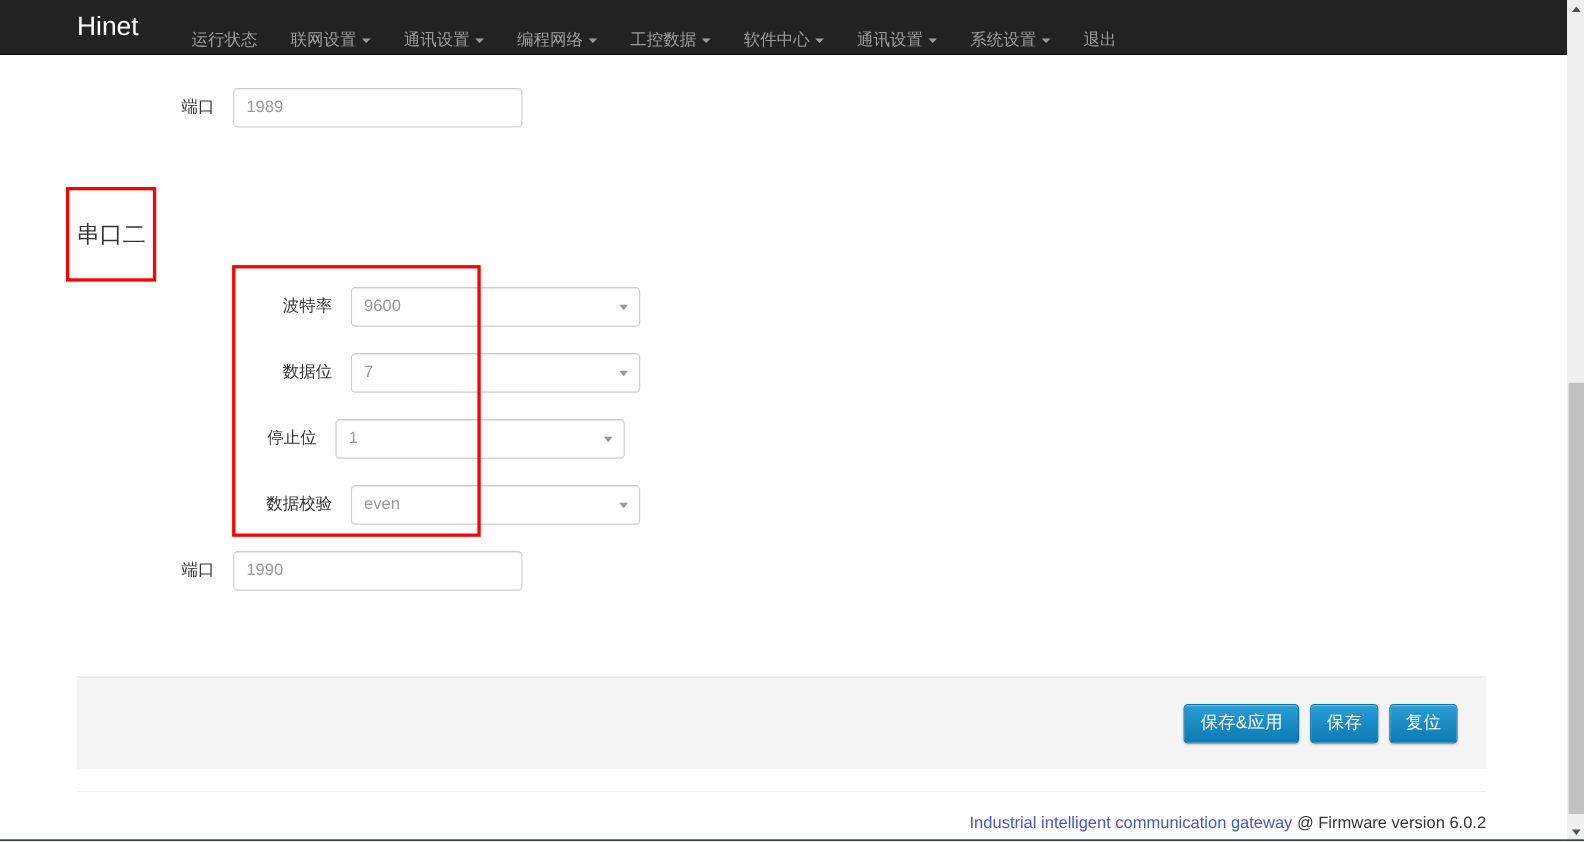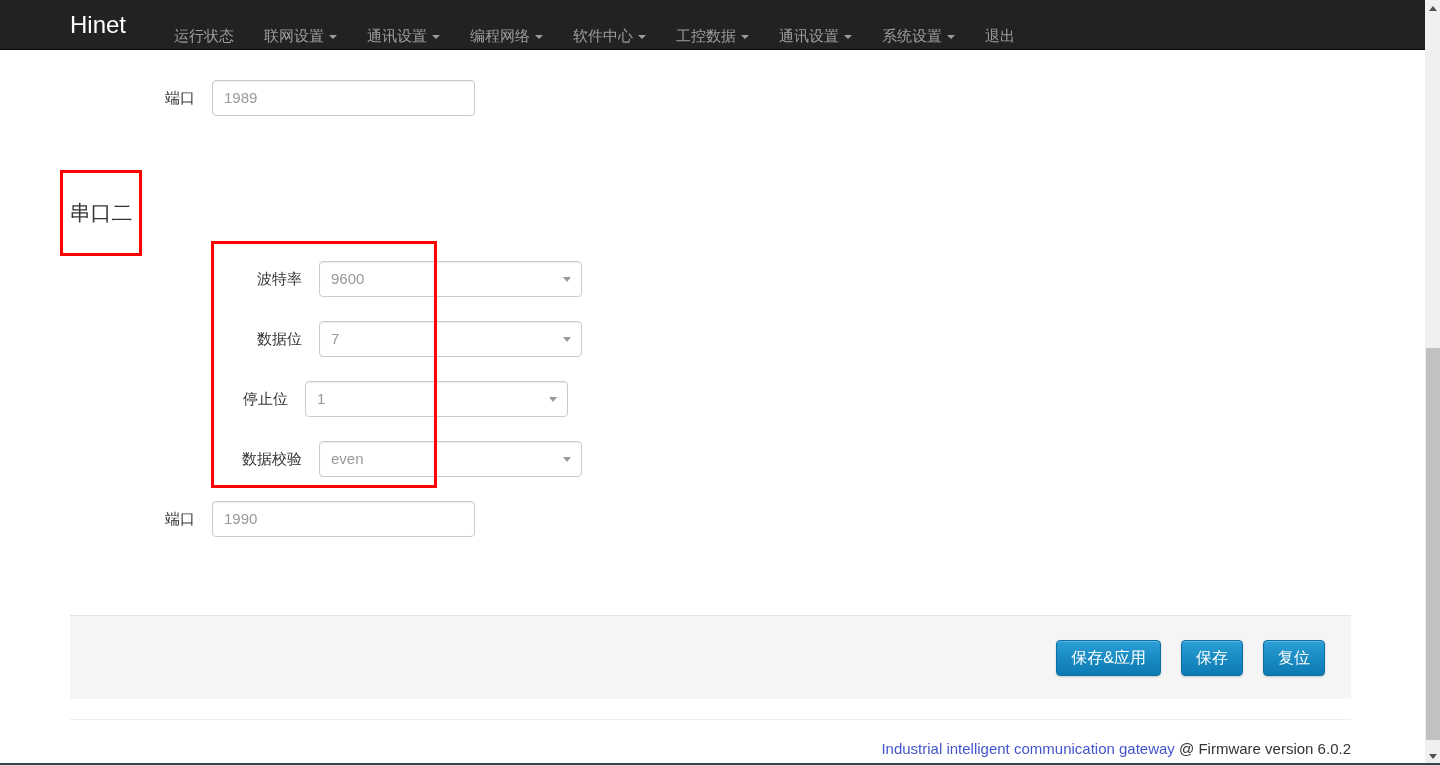--- a/index.html
+++ b/index.html
@@ -167,21 +167,20 @@
     position: absolute;
     left: 70px; top: 615px;
     width: 1281px; height: 84px;
     background: #f5f5f5;
     border-top: 1px solid #e3e3e3;
     display: flex;
     align-items: center;
     justify-content: flex-end;
     padding-right: 26px;
     z-index: 4;
-    gap: 10px;
   }
   .btn {
     margin-left: 10px;
     padding: 0 14px;
     height: 36px;
     line-height: 34px;
     font-size: 16px;
     color: #ffffff;
     border: 1px solid #0b6fa4;
     border-radius: 4px;
@@ -279,25 +278,25 @@
         </a>
         <a class="nav-item">
           <span>通讯设置</span>
           <span class="caret"></span>
         </a>
         <a class="nav-item">
           <span>编程网络</span>
           <span class="caret"></span>
         </a>
         <a class="nav-item">
+          <span>工控数据</span>
+          <span class="caret"></span>
+        </a>
+        <a class="nav-item">
           <span>软件中心</span>
-          <span class="caret"></span>
-        </a>
-        <a class="nav-item">
-          <span>工控数据</span>
           <span class="caret"></span>
         </a>
         <a class="nav-item">
           <span>通讯设置</span>
           <span class="caret"></span>
         </a>
         <a class="nav-item">
           <span>系统设置</span>
           <span class="caret"></span>
         </a>

